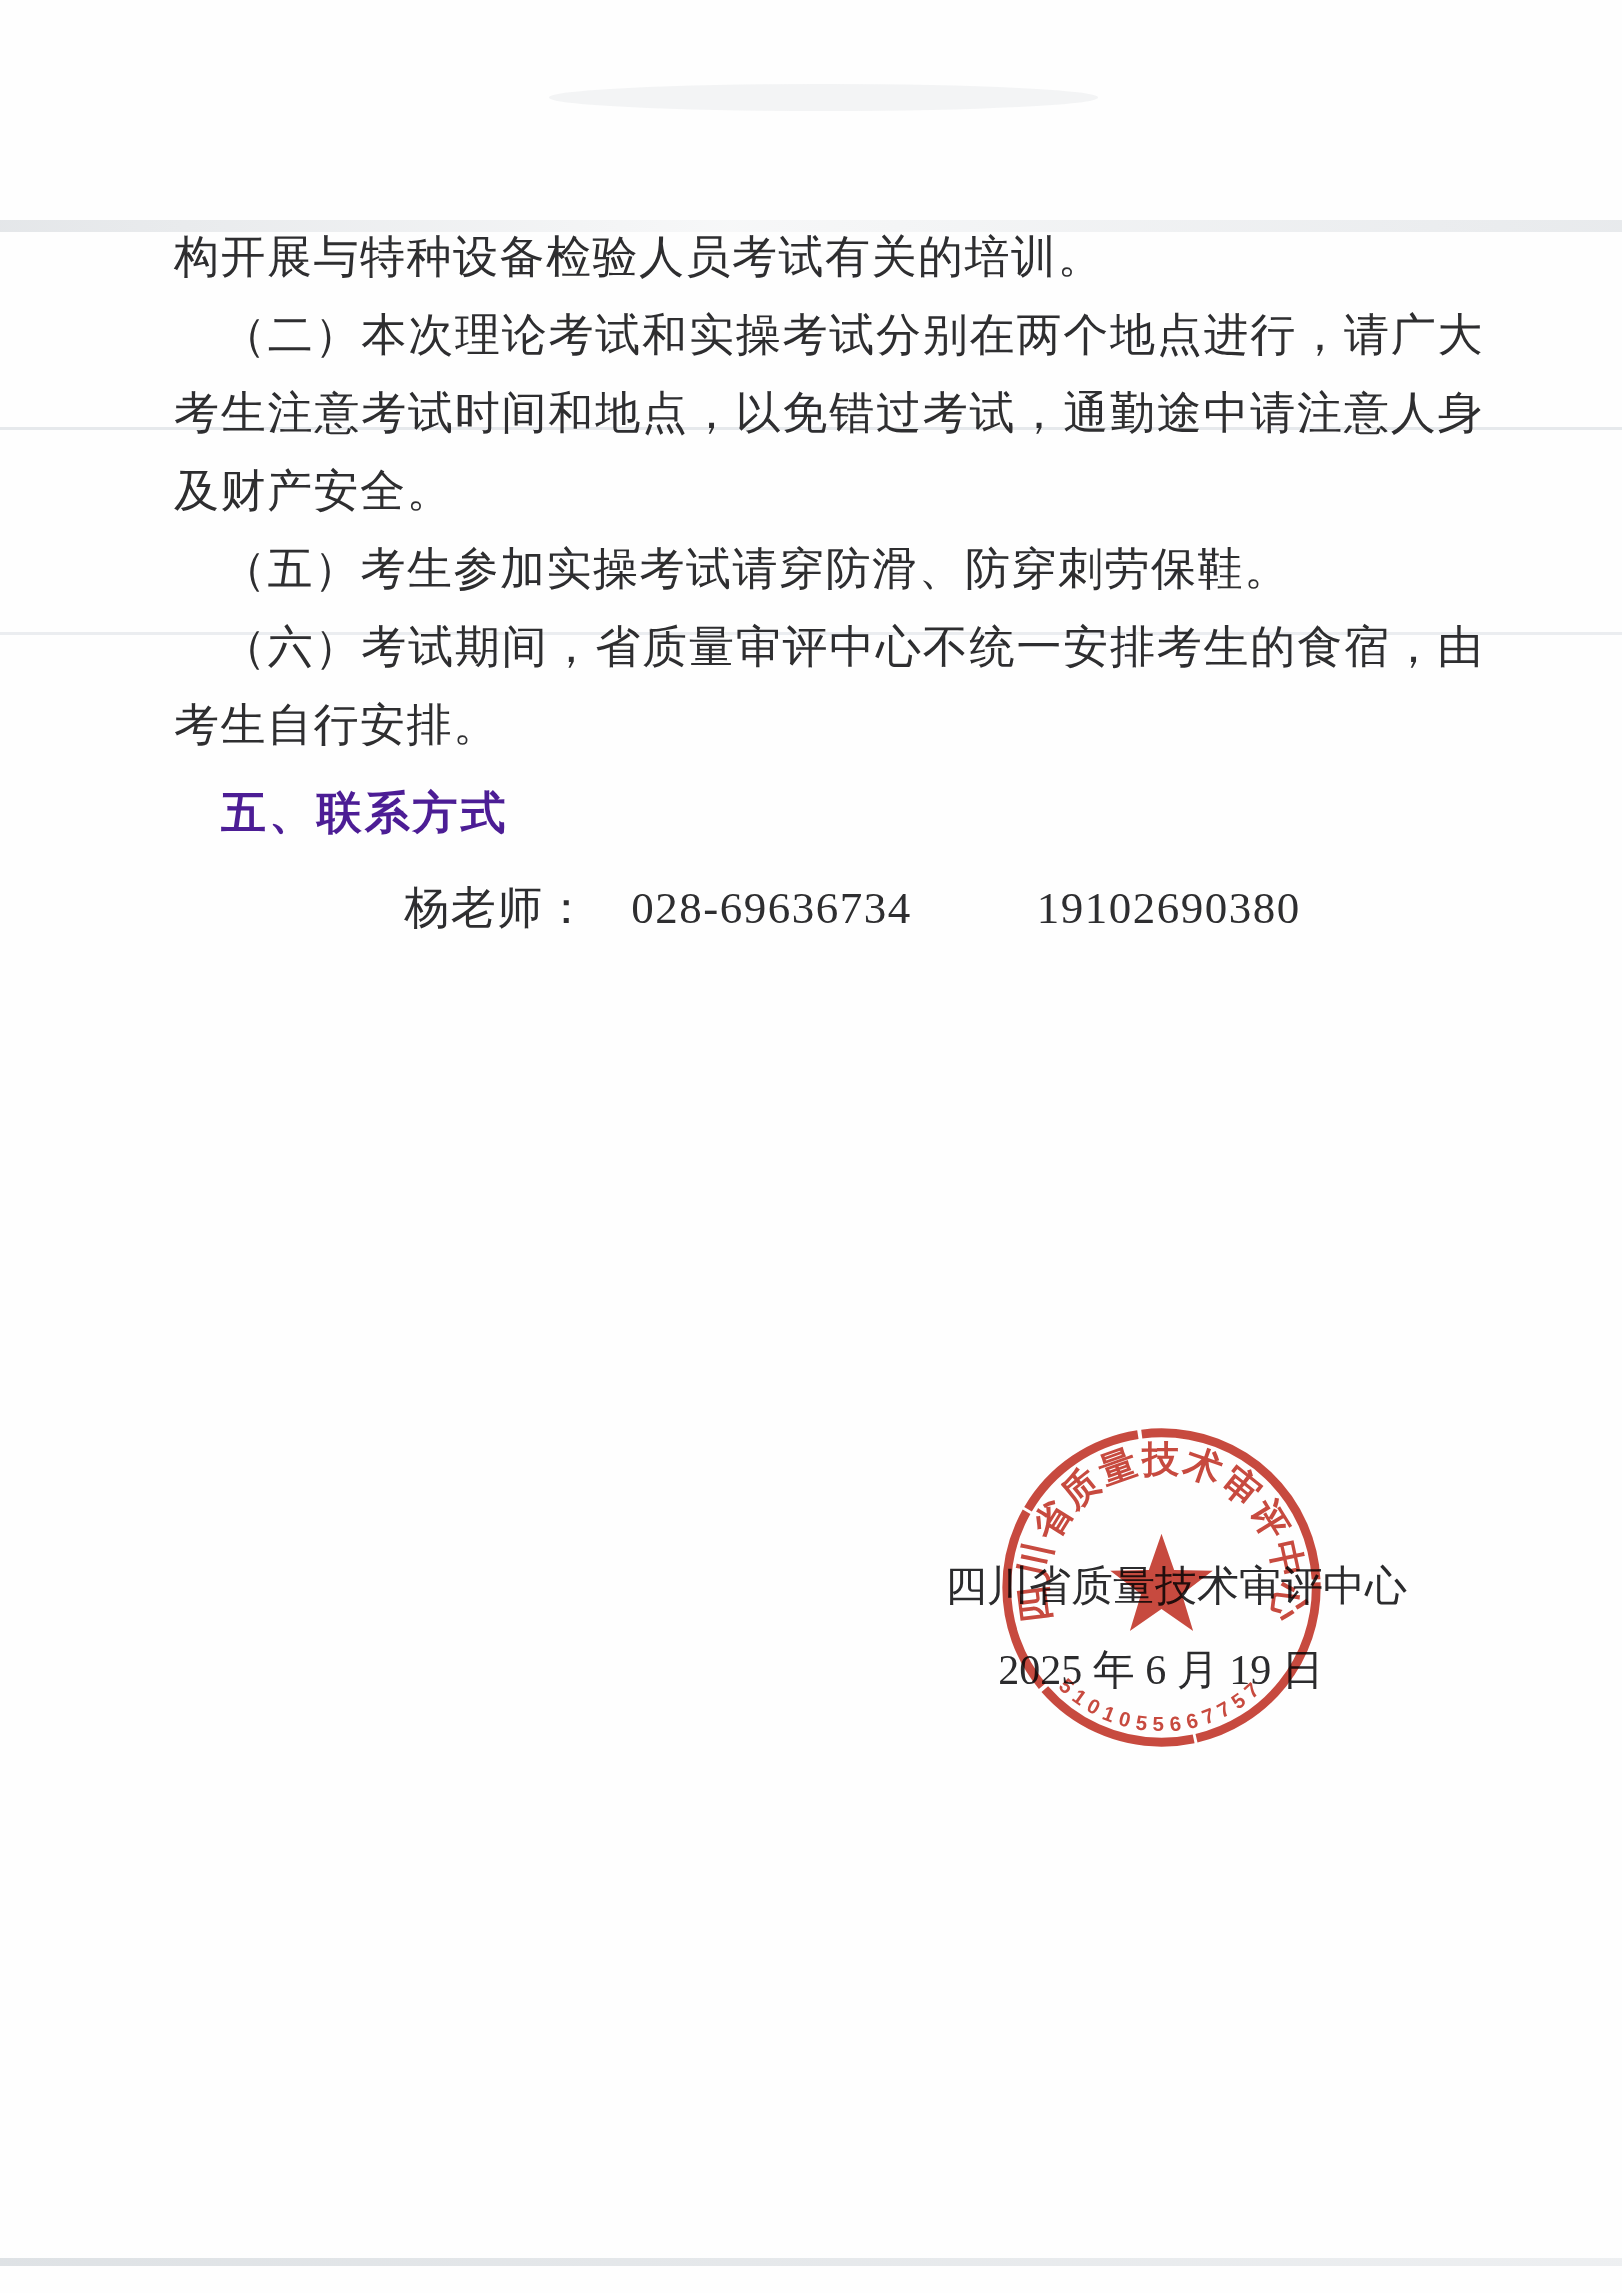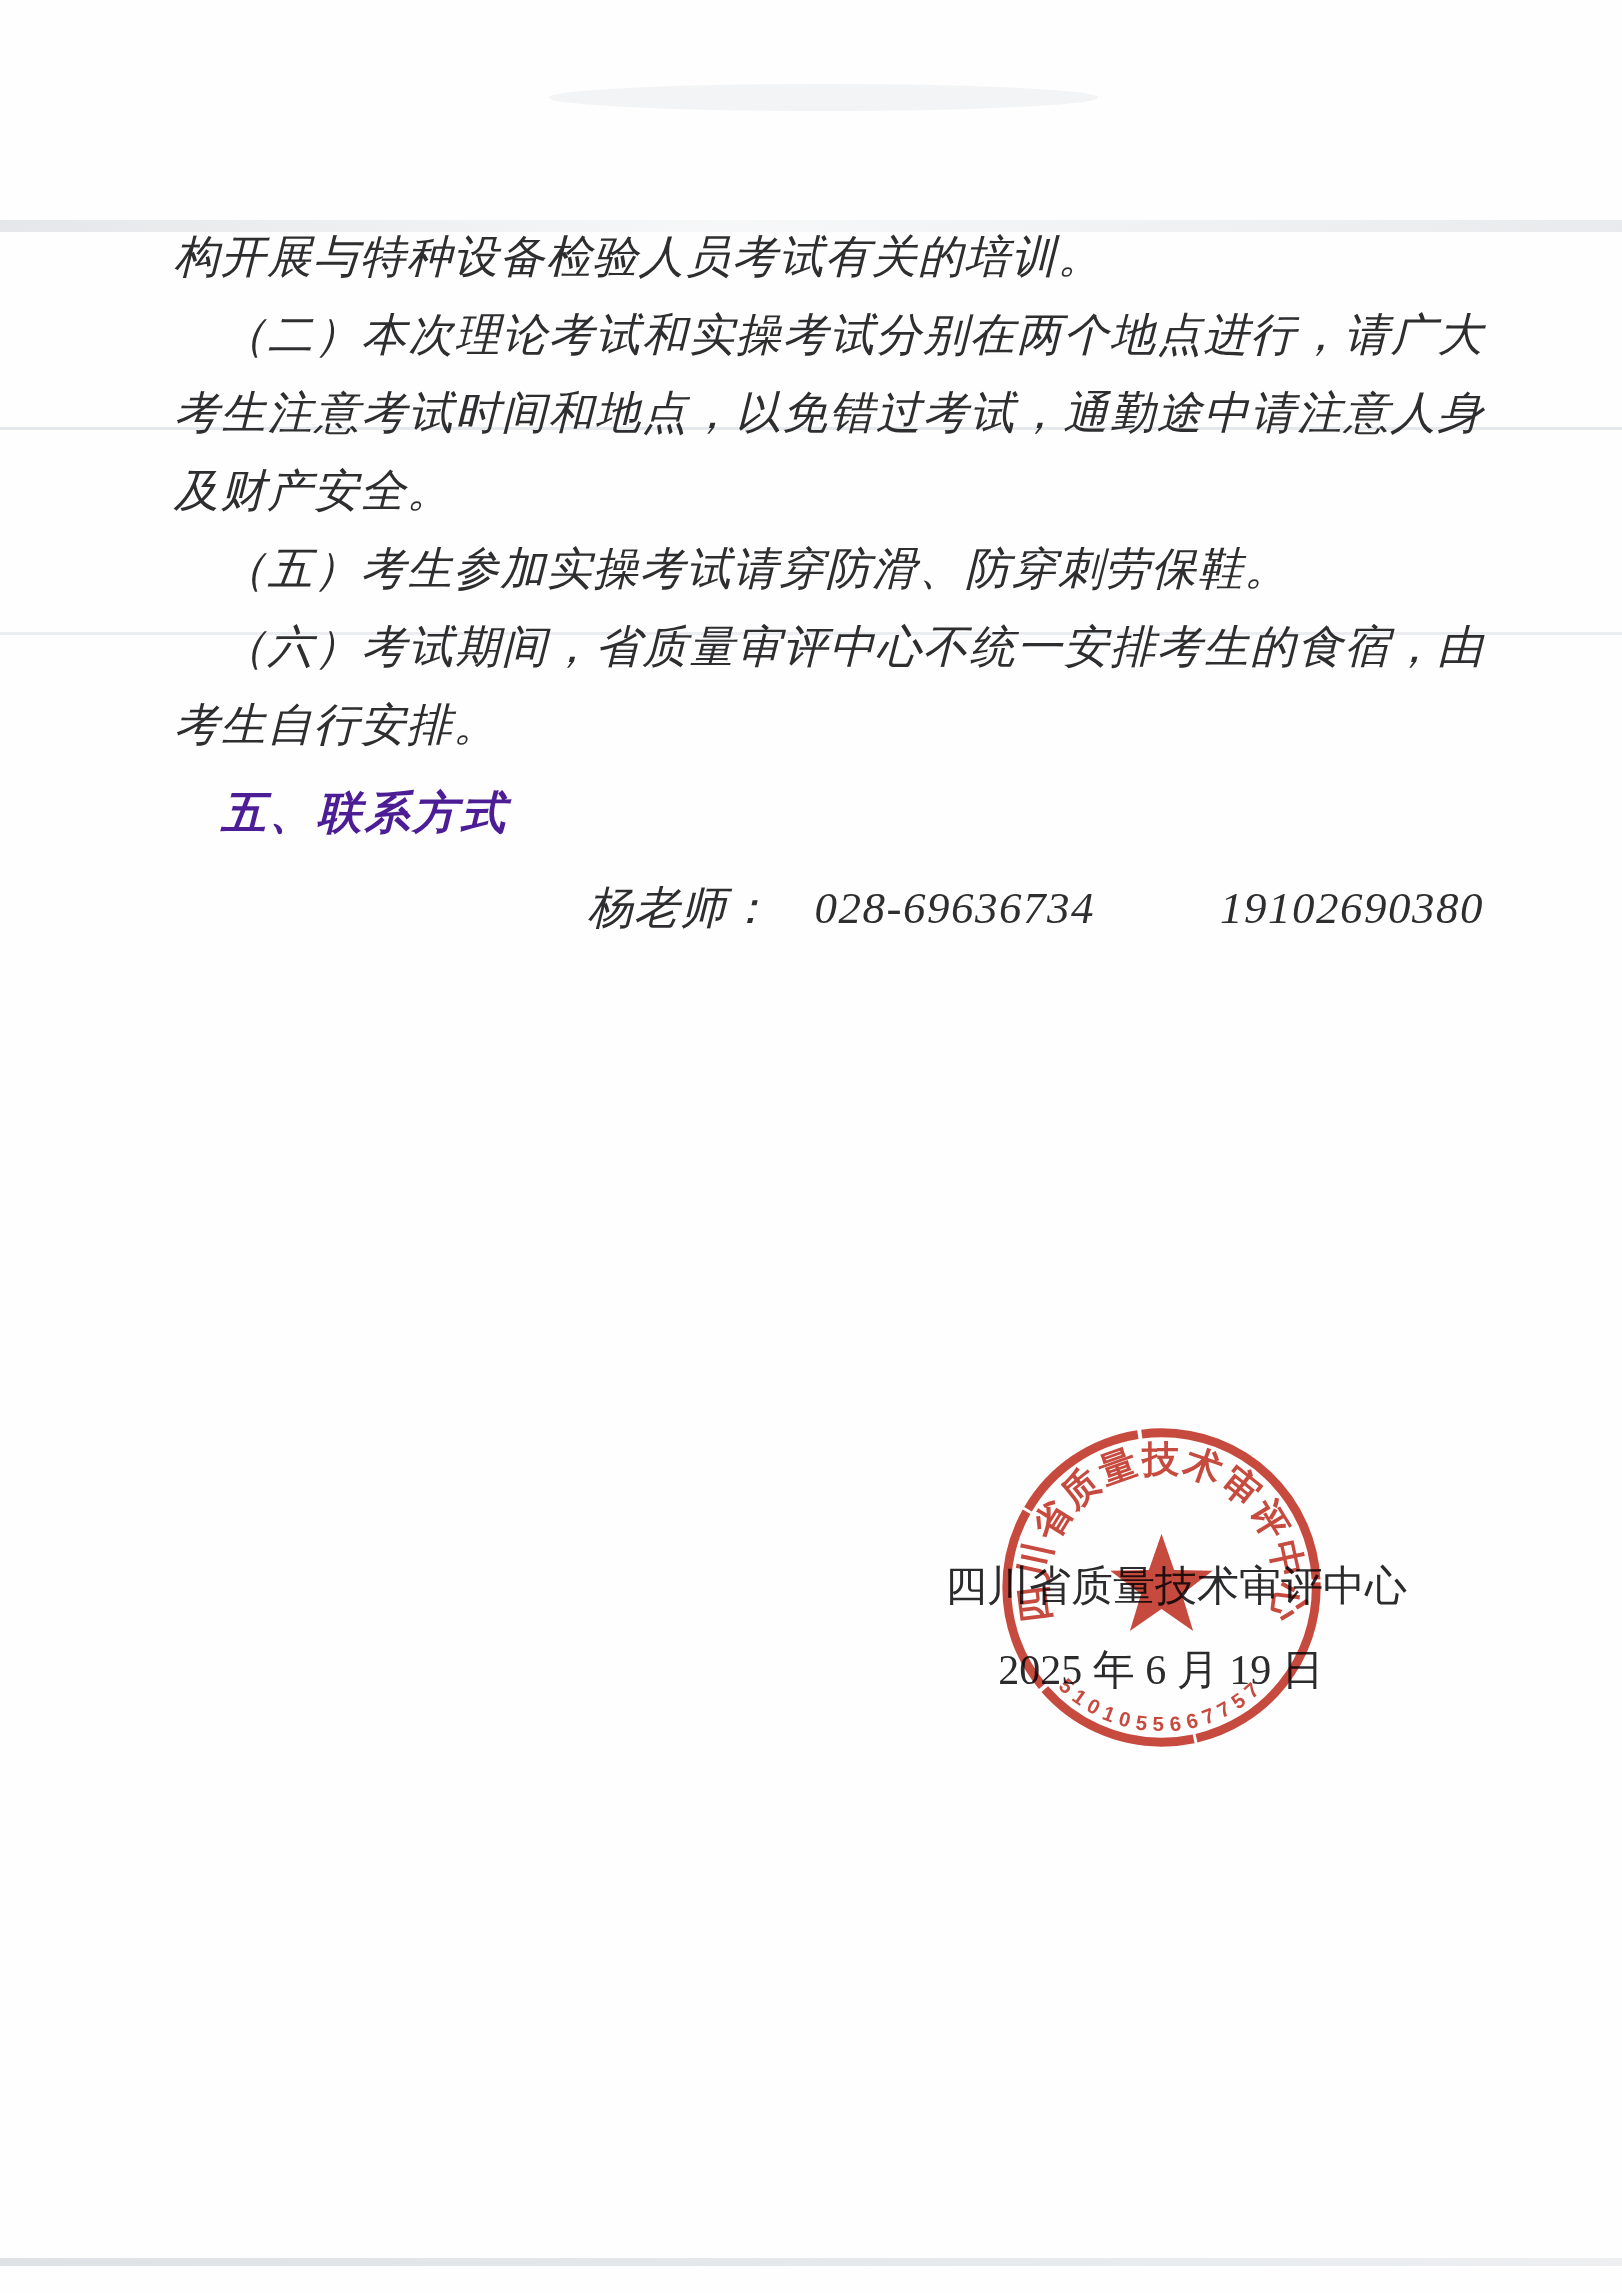--- a/index.html
+++ b/index.html
@@ -24,36 +24,36 @@
 
   .content{
     position:absolute;
     left:174px;top:218px;width:1310px;
     font-size:45px;line-height:78px;
     letter-spacing:1.5px;
     color:#2e2e30;
     text-align:justify;
     text-justify:inter-ideograph;
   }
-  .content p{margin:0;font-style:italic;}
+  .content p{margin:0;}
   .content p.indent{text-indent:47px;}
 
   .section-heading{
     margin-top:9.8px !important;
     text-indent:47px;
     font-family:"Liberation Sans","DejaVu Sans",sans-serif;
     font-weight:700;
     color:#4c1d95;
     letter-spacing:2.9px;
   }
 
   .contact-line{
     margin-top:17.6px !important;
     text-indent:47px;
-    text-align:right;
+    text-align:center;
     white-space:nowrap;
   }
   .contact-line .phone1{margin-left:41px;}
   .contact-line .phone2{margin-left:125px;}
 
   .sig-org{
     position:absolute;left:926px;top:1561px;width:500px;
     text-align:center;font-size:42px;line-height:51px;
     letter-spacing:0;color:#2b2b2d;white-space:nowrap;
   }

